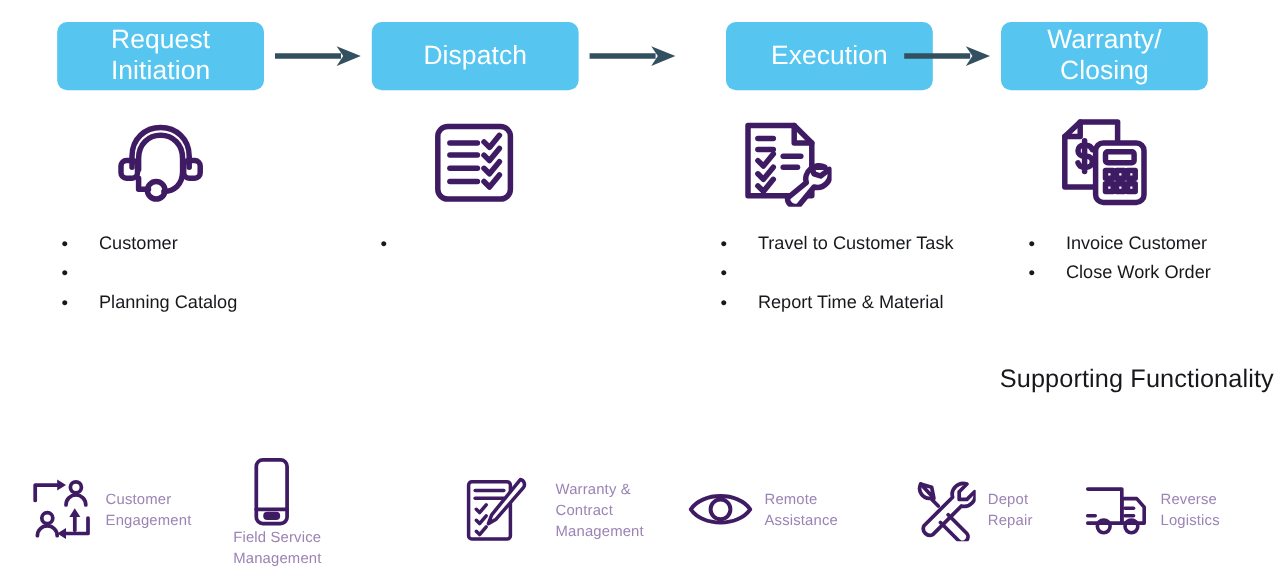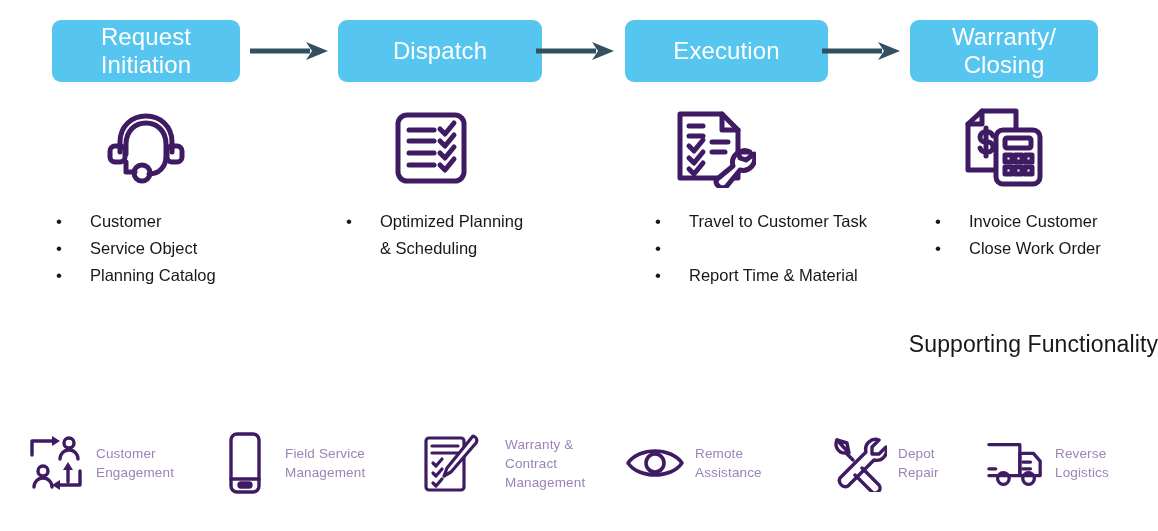--- a/index.html
+++ b/index.html
@@ -39,22 +39,22 @@
     color: #ffffff;
     font-size: 24px;
     font-weight: 400;
     line-height: 1.18;
     letter-spacing: 0.1px;
     white-space: pre-line;
     box-sizing: border-box;
     padding: 0 6px;
   }
   .phase-box.p0 { left: 52px;  width: 188px; }
-  .phase-box.p1 { left: 338px; width: 204px; }
-  .phase-box.p2 { left: 625px; width: 203px; }
+  .phase-box.p1 { left: 338px; width: 188px; }
+  .phase-box.p2 { left: 660px; width: 188px; }
   .phase-box.p3 { left: 910px; width: 188px; }
 
   
   .arrow {
     position: absolute;
     top: 40px;
     width: 80px;
     height: 22px;
   }
   .arrow.a0 { left: 248px; }
@@ -146,21 +146,21 @@
   .support-item .s-icon svg { display: block; }
   .support-item .s-label {
     margin-left: 10px;
     font-size: 13.5px;
     line-height: 19px;
     color: #9b83b4;
     white-space: pre-line;
     letter-spacing: 0.15px;
   }
   .si0 { left: 26px;  }
-  .si1 { left: 215px; }
+  .si1 { left: 202px; flex-direction: column; }
   .si2 { left: 420px; gap: 15px; }
   .si3 { left: 625px; }
   .si4 { left: 828px; }
   .si5 { left: 985px; }
 </style>
 </head>
 <body>
 
 <div class="stage">
 
@@ -255,33 +255,30 @@
     </svg>
   </div>
 
   <div class="bullets b0">
     <div class="bullet-row">
       <span class="bullet-dot">•</span>
       <span class="bullet-text">Customer</span>
     </div>
     <div class="bullet-row">
       <span class="bullet-dot">•</span>
-      <span class="bullet-text">Service Object</span>
     </div>
     <div class="bullet-row">
       <span class="bullet-dot">•</span>
       <span class="bullet-text">Planning Catalog</span>
     </div>
   </div>
 
   <div class="bullets b1">
     <div class="bullet-row">
       <span class="bullet-dot">•</span>
-      <span class="bullet-text">Optimized Planning
-&amp; Scheduling</span>
     </div>
   </div>
 
   <div class="bullets b2">
     <div class="bullet-row">
       <span class="bullet-dot">•</span>
       <span class="bullet-text">Travel to Customer Task</span>
     </div>
     <div class="bullet-row">
       <span class="bullet-dot">•</span>

